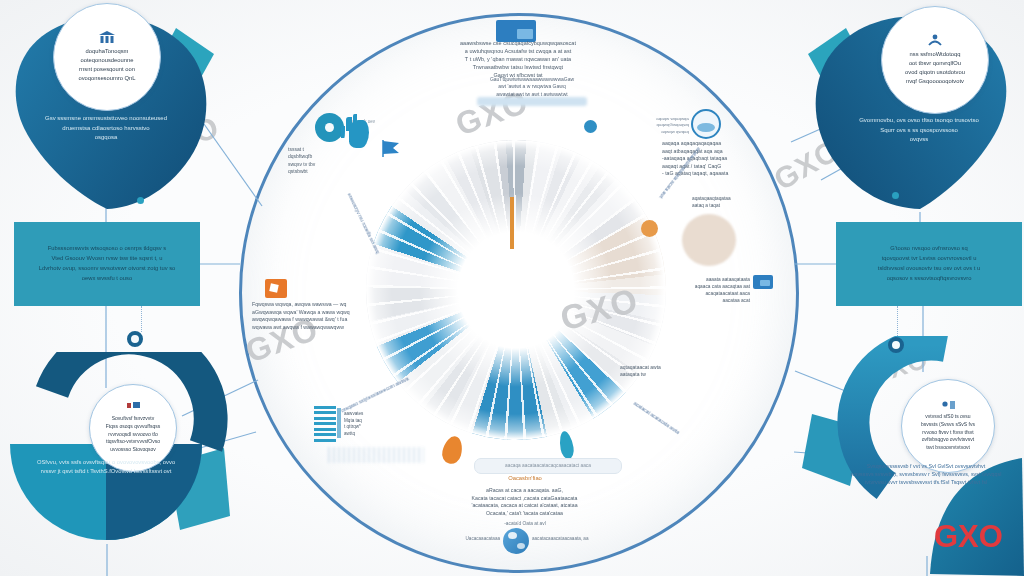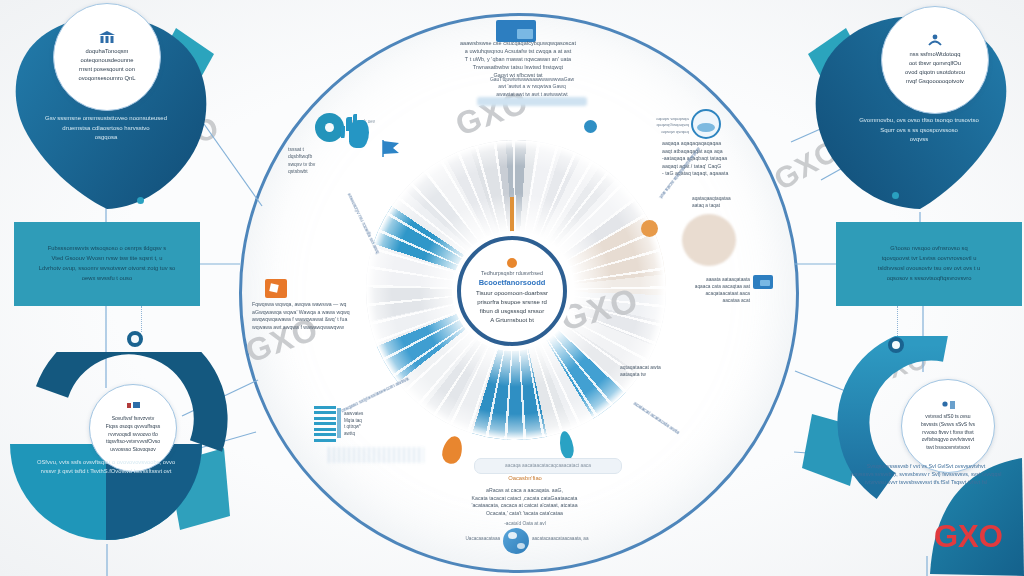--- a/index.html
+++ b/index.html
@@ -105,31 +105,20 @@
 
   <div class="wm" style="left:150px;top:120px;font-size:30px;transform:rotate(-18deg)">GXO</div>
   <div class="wm" style="left:455px;top:95px;font-size:32px;transform:rotate(-20deg)">GXO</div>
   <div class="wm" style="left:560px;top:290px;font-size:34px;transform:rotate(-15deg)">GXO</div>
   <div class="wm" style="left:772px;top:148px;font-size:30px;transform:rotate(-30deg)">GXO</div>
   <div class="wm" style="left:868px;top:352px;font-size:26px;transform:rotate(-18deg)">GXO</div>
   <div class="wm" style="left:245px;top:322px;font-size:32px;transform:rotate(-20deg)">GXO</div>
 
   <div class="fan"></div>
   <div class="stem"></div>
-  <div class="center">
-    <div class="dot"></div>
-    <div class="pre">Tedhurpsqsbr rdusvrbsed</div>
-    <div class="ttl">Bcooetfanorsoodd</div>
-    <div class="body">
-        <div>Tisuur opoomoon-doarbssr</div>
-        <div>prisorfra bsupoe srsnse rd</div>
-        <div>fibun di usgsssqd srssor</div>
-        <div>A Grturnsbuot bt</div>
-      </div>
-  </div>
 
   <div class="card-icon" style="left:496px;top:20px;width:40px;height:22px">
       <span></span>
     </div>
   <div class="txt" style="left:418px;top:40px;width:200px">
       <div>aaawsbswse cse csucqaqafcybquwqwqasoscat</div>
       <div>a uwtuhqwqnou Acsutafw tst cwqqa a at ast</div>
       <div>T t uWb, y 'qban rnawat nqwcawan an' uata</div>
       <div>Trwnasatbwbw tatsu Iswtwd fnstqwqt</div>
       <div>Gaqyt wt sfbcwst tat</div>

